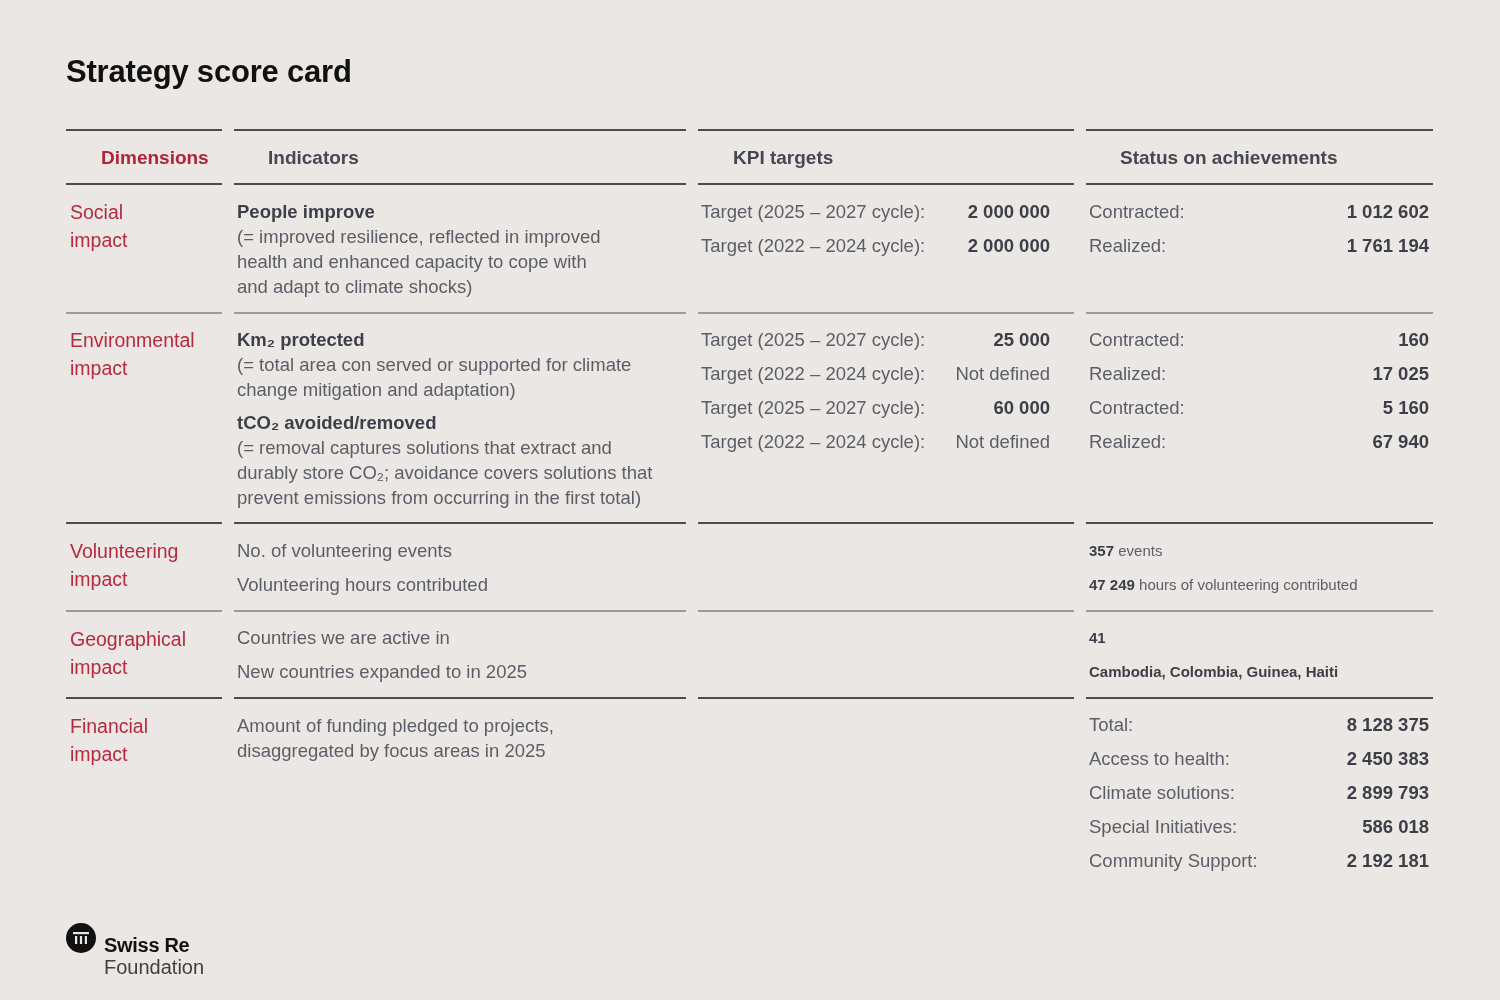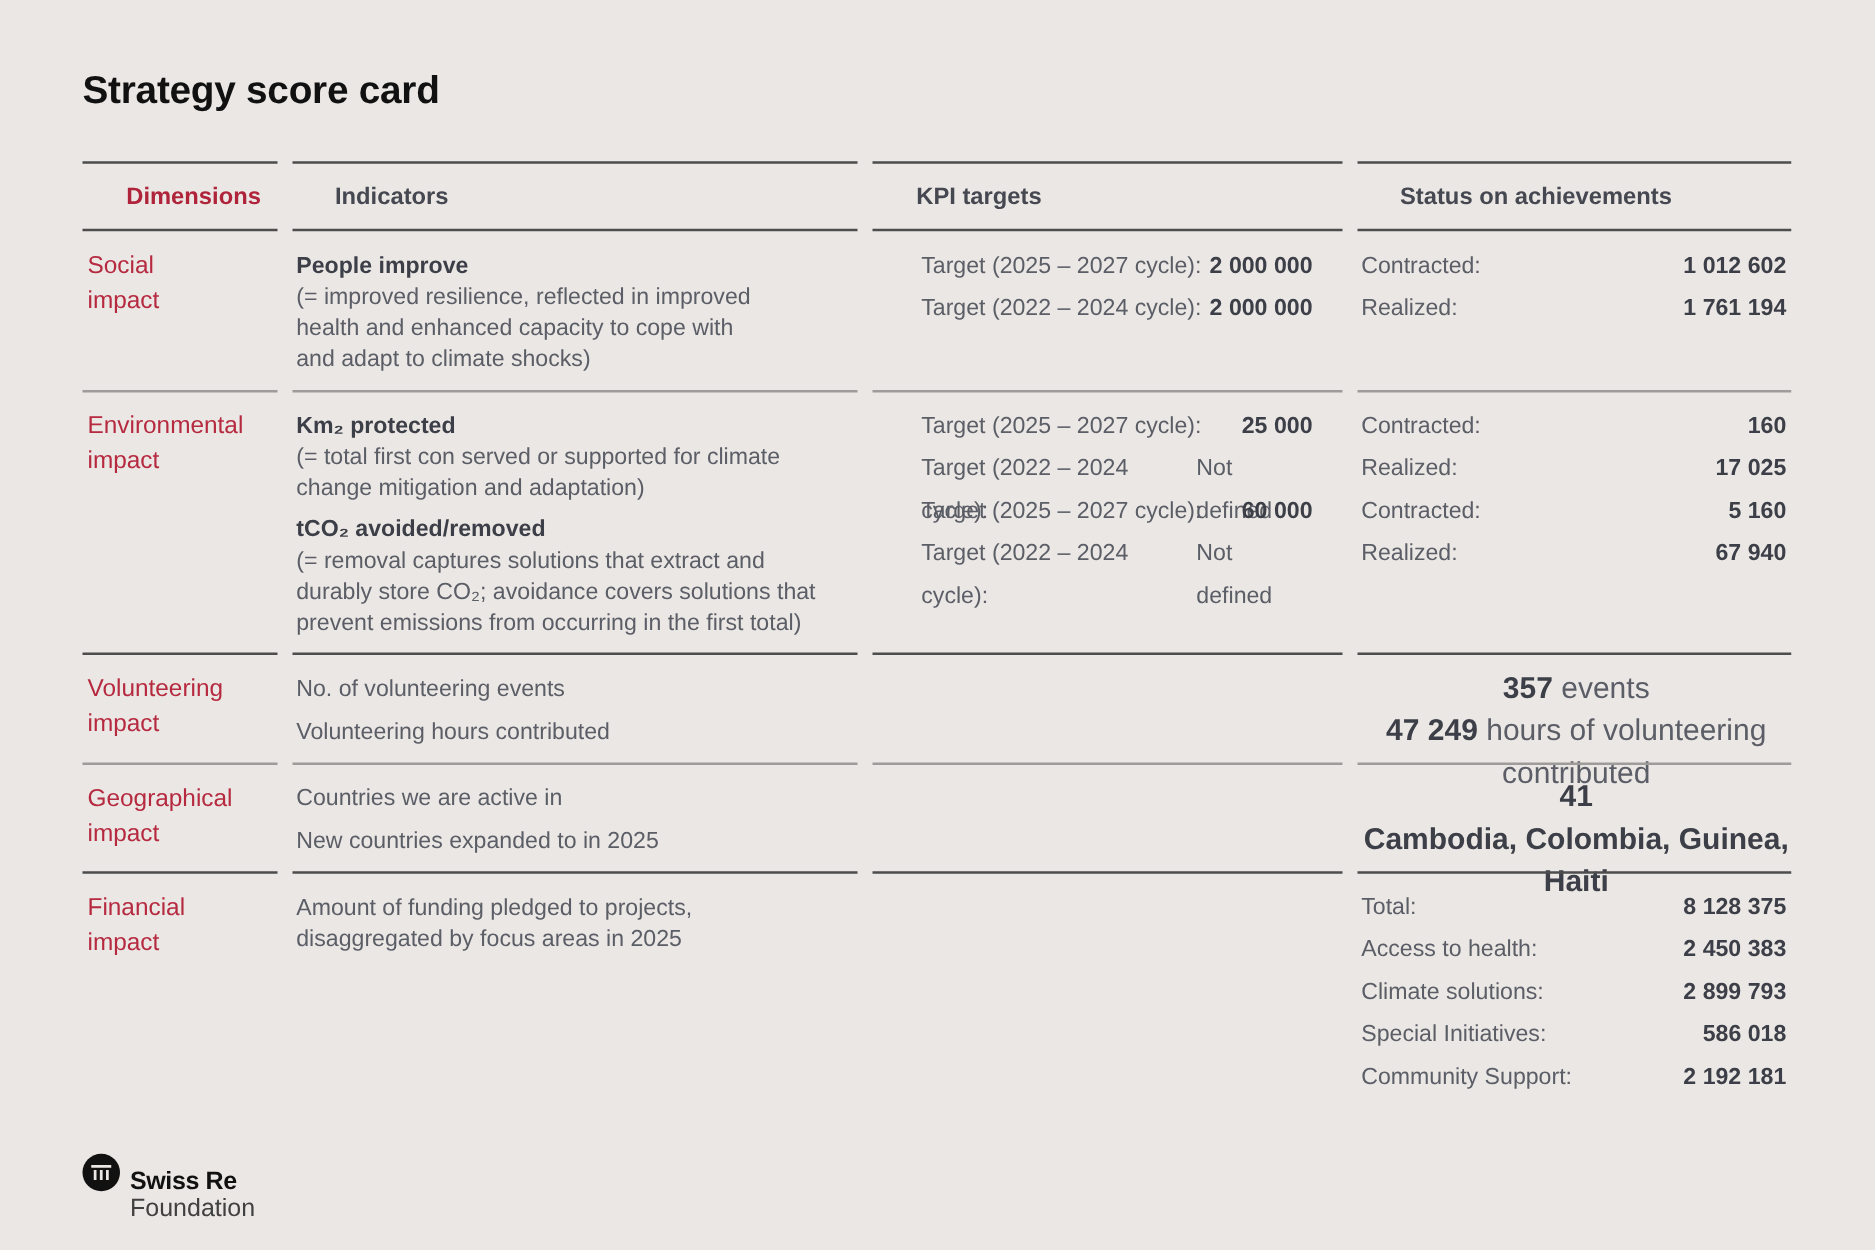--- a/index.html
+++ b/index.html
@@ -21,28 +21,28 @@
   .hdr { font-size: 19px; font-weight: 700; color: #454851; margin-left: 31px; }
   .hdr.red { color: #b0243b; }
 
   .dim { font-size: 19.5px; line-height: 28px; color: #b62a40; padding-left: 4px; }
 
   .ind { font-size: 18.5px; line-height: 25px; color: #5b5e66; padding-left: 3px; }
   .ind b { font-weight: 700; color: #3c3f47; }
   .ind .block { margin-bottom: 8px; }
   .ind .line { height: 34px; line-height: 34px; }
 
-  .kpi-row { display: flex; justify-content: space-between; height: 34px; line-height: 34px; font-size: 18.5px; color: #5b5e66; padding: 0 24px 0 3px; margin-left: 36px; }
+  .kpi-row { display: flex; justify-content: space-between; height: 34px; line-height: 34px; font-size: 18.5px; color: #5b5e66; padding: 0 24px 0 3px; }
   .kpi-row .v { font-weight: 700; color: #3c3f47; }
   .kpi-row .v.nd { font-weight: 400; color: #5b5e66; }
 
   .ach-row { display: flex; justify-content: space-between; height: 34px; line-height: 34px; font-size: 18.5px; color: #5b5e66; padding: 0 4px 0 3px; }
   .ach-row .v { font-weight: 700; color: #3c3f47; }
 
-  .ach-line { height: 34px; line-height: 34px; font-size: 24px; color: #5b5e66; padding-left: 3px; text-align: center; }
+  .ach-line { height: 34px; line-height: 34px; font-size: 15px; color: #5b5e66; padding-left: 3px; }
   .ach-line b { font-weight: 700; color: #3c3f47; }
 
   .logo { position: absolute; left: 66px; top: 922px; display: flex; align-items: flex-start; }
   .logo-mark { width: 30px; height: 30px; border-radius: 50%; background: #111; position: relative; margin-top: 1px; }
   .logo-mark svg { position: absolute; left: 0; top: 0; }
   .logo-text { margin-left: 8px; line-height: 22px; }
   .logo-text .l1 { font-size: 20px; font-weight: 700; color: #111; letter-spacing: -0.3px; margin-top: 12px; }
   .logo-text .l2 { font-size: 20px; color: #404040; }
 </style>
 </head>
@@ -101,21 +101,21 @@
 <div class="rule light col3" style="top:312px"></div>
 <div class="rule light col4" style="top:312px"></div>
 
 <div class="cell col1 dim" style="top:326px">
   <div>Environmental</div>
   <div>impact</div>
 </div>
 <div class="cell col2 ind" style="top:327px">
   <div class="block">
     <div><b>Km₂ protected</b></div>
-    <div>(= total first con served or supported for climate</div>
+    <div>(= total area con served or supported for climate</div>
     <div>change mitigation and adaptation)</div>
   </div>
   <div>
     <div><b>tCO₂ avoided/removed</b></div>
     <div>(= removal captures solutions that extract and</div>
     <div>durably store CO₂; avoidance covers solutions that</div>
     <div>prevent emissions from occurring in the first total)</div>
   </div>
 </div>
 <div class="cell col3" style="top:323px">

